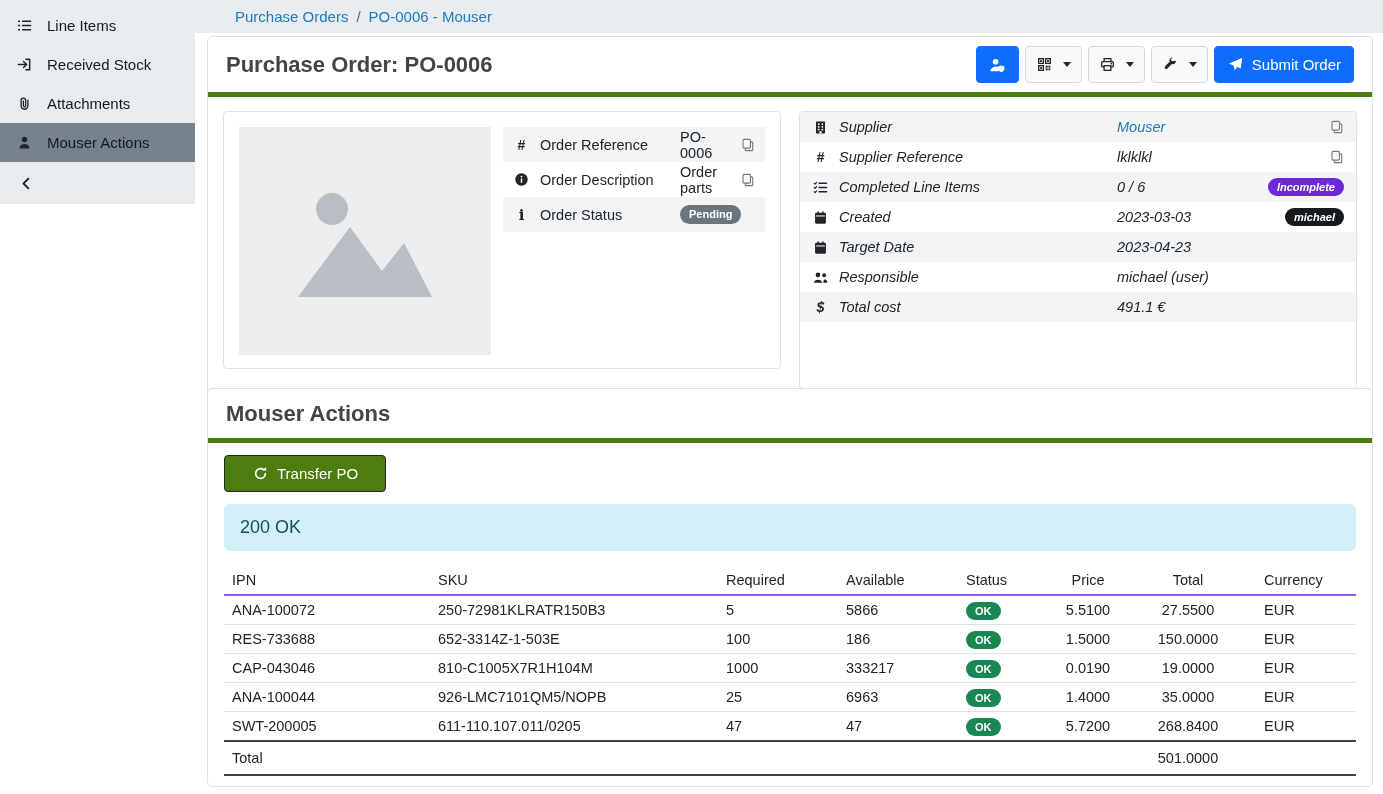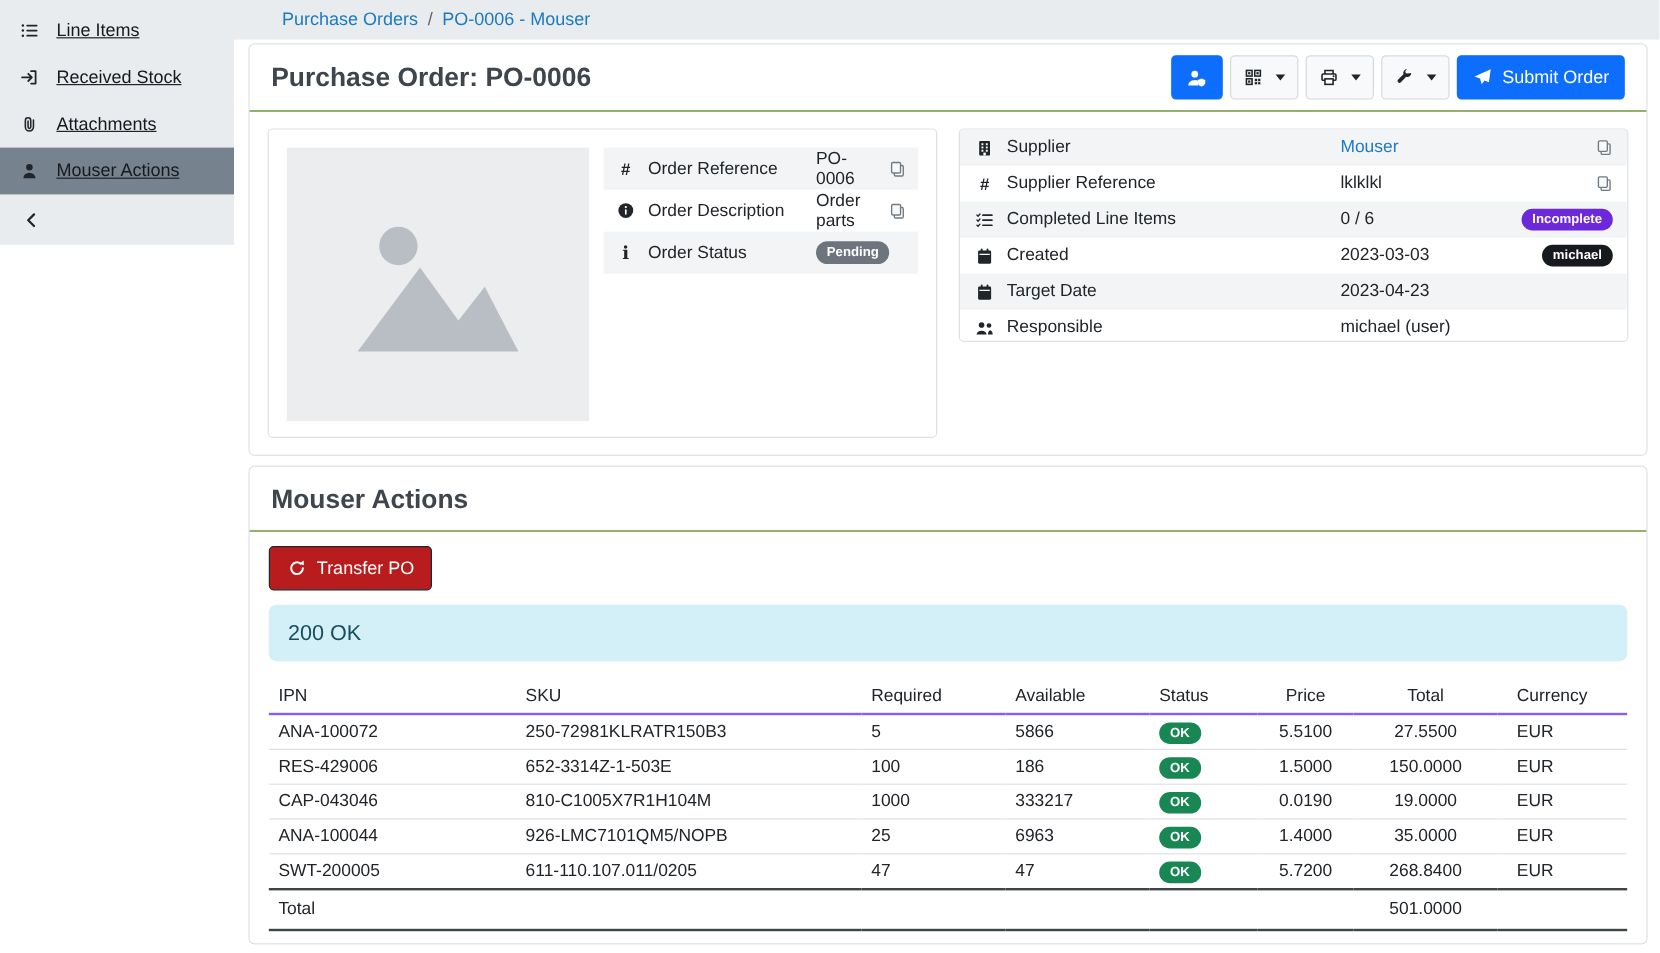--- a/index.html
+++ b/index.html
@@ -7,59 +7,59 @@
   body {
     width:1383px; height:794px; overflow:hidden;
     background:#ffffff; color:#212529;
     font-family:"Liberation Sans","DejaVu Sans",sans-serif;
     font-size:14px;
     position:relative;
   }
   :root { --accent:#0d6efd; --link:#1c7ac0; --alert-bg:#d3f0f8; --alert-text:#174f5c; }
 
   
-  .sidebar { position:absolute; left:0; top:0; width:195px; background:#e8ecef; padding-top:6px;text-decoration:underline; }
+  .sidebar { position:absolute; left:0; top:0; width:195px; background:#e8ecef; padding-top:6px; }
   .side-item { display:flex; align-items:center; gap:14px; height:39px; padding:0 16px; font-size:15px; color:#16191d; cursor:pointer; }
   .side-item.active { background:#76828e; }
   .side-collapse { display:flex; align-items:center; height:42px; padding:0 18px; cursor:pointer; }
 
   
   .topbar { position:absolute; left:195px; right:0; top:0; height:33px; background:#e8ecef;
             display:flex; align-items:center; padding-left:40px; font-size:15px; }
   .crumb { color:var(--link); text-decoration:none; }
   .crumb-sep { color:#5d666e; margin:0 8px; }
 
   
   .panel { position:absolute; left:207px; width:1166px; background:#fff;
            border:1px solid #dee2e6; border-radius:5px; }
   #panel1 { top:36px; }
   #panel2 { top:388px; }
   .panel-header { display:flex; align-items:center; justify-content:space-between;
-                  padding:9px 18px; border-bottom:1px solid #4d7c0f; min-height:54px; }
+                  padding:9px 18px; border-bottom:5px solid #4d7c0f; min-height:54px; }
   .panel-title { font-size:22px; font-weight:600; color:#3f454c; }
 
   
   .toolbar { display:flex; align-items:center; gap:6px; }
   .btn { height:37px; border-radius:4px; border:1px solid transparent; cursor:pointer;
          display:inline-flex; align-items:center; justify-content:center; gap:8px;
          font-size:15px; font-family:inherit; background:none; padding:0 12px; }
   .btn-blue { background:var(--accent); border-color:var(--accent); color:#fff; }
   .btn-light { background:#f8f9fa; border-color:#d4dadf; color:#212529; padding:0 10px; }
-  .btn-dark { background:#b91c1c; border-color:#212529; color:#fff; padding:0 14px; }
+  .btn-dark { background:#4d7c0f; border-color:#212529; color:#fff; padding:0 27px; }
   .caret { width:0; height:0; border-left:4px solid transparent; border-right:4px solid transparent;
            border-top:5px solid #212529; display:inline-block; margin-left:2px; }
 
   
   .details { display:flex; justify-content:space-between; padding:14px 15px; }
   .box { border:1px solid #dee2e6; border-radius:4px; background:#fff; }
   .box-left { width:558px; height:258px; padding:15px; display:flex; gap:12px; }
   .thumb { width:252px; height:228px; background:#ecedee; flex:0 0 auto;
            display:flex; align-items:center; justify-content:center; }
   .kv-wrap { flex:1; align-self:flex-start; width:100%; }
-  .box-right { width:558px; height:178px; overflow:hidden; }
+  .box-right { width:558px; height:278px; overflow:hidden;font-style:italic; }
   .kv-row { display:flex; align-items:center; gap:10px; padding:0 10px; font-size:14.5px; }
   #kv-left .kv-row { height:35px; }
   #kv-right .kv-row { height:30px; padding:0 12px; }
   .kv-row.striped { background:#f2f4f5; }
   #kv-left .kv-label { width:130px; flex:0 0 auto; }
   #kv-right .kv-label { width:268px; flex:0 0 auto; }
   .kv-value { color:#212529; }
   a.kv-value { color:var(--link); text-decoration:none; }
   .icon { display:inline-flex; width:17px; justify-content:center; align-items:center; flex:0 0 auto; }
   .ticon { font-weight:700; font-size:14px; color:#212529; display:inline-block; width:16px; text-align:center; }
@@ -393,21 +393,21 @@
             <td>ANA-100072</td>
             <td>250-72981KLRATR150B3</td>
             <td>5</td>
             <td>5866</td>
             <td><span class="badge" style="background: rgb(25, 135, 84);">OK</span></td>
             <td class="num">5.5100</td>
             <td class="num">27.5500</td>
             <td class="cur">EUR</td>
           </tr>
           <tr>
-            <td>RES-429006</td>
+            <td>RES-733688</td>
             <td>652-3314Z-1-503E</td>
             <td>100</td>
             <td>186</td>
             <td><span class="badge" style="background: rgb(25, 135, 84);">OK</span></td>
             <td class="num">1.5000</td>
             <td class="num">150.0000</td>
             <td class="cur">EUR</td>
           </tr>
           <tr>
             <td>CAP-043046</td>

